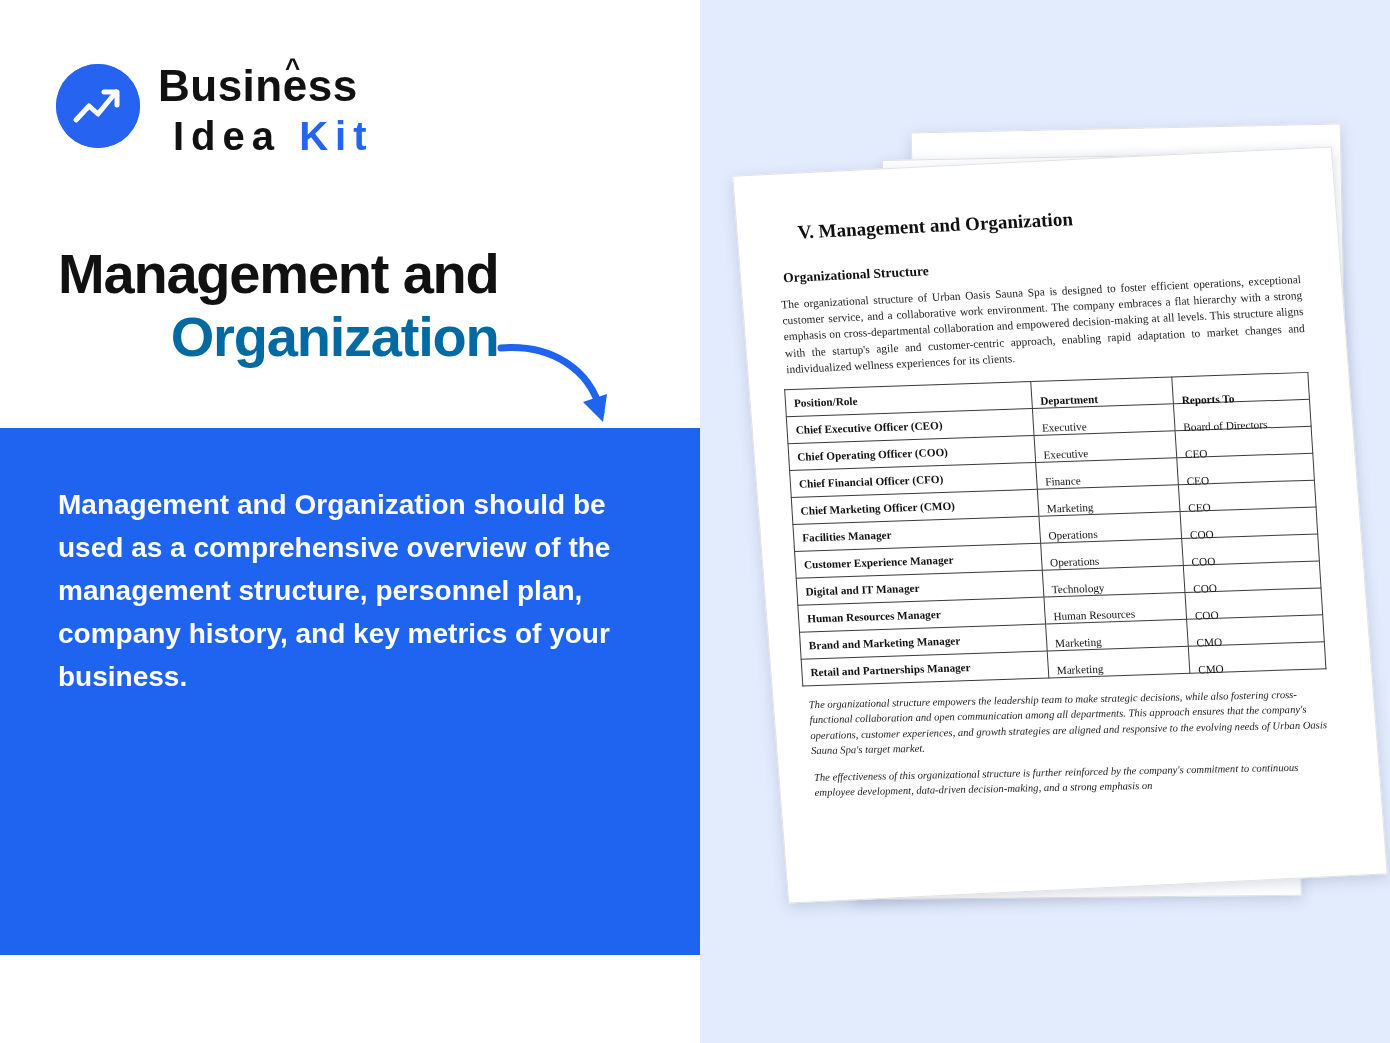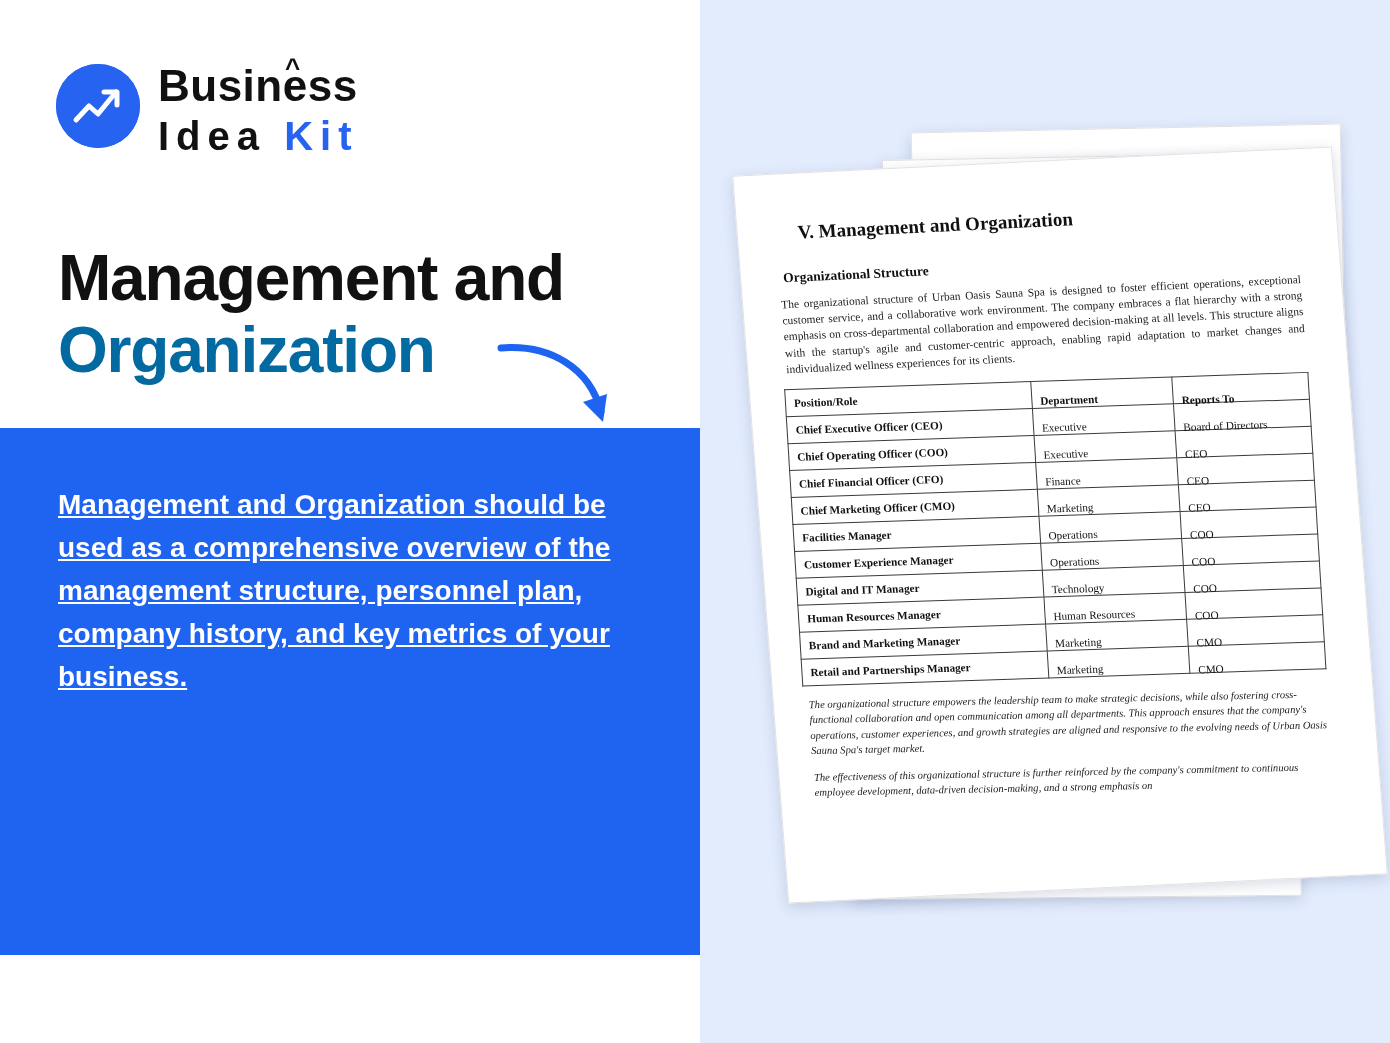--- a/index.html
+++ b/index.html
@@ -73,52 +73,53 @@
     font-size: 26px;
     color: #111111;
     font-weight: bold;
   }
   .logo-line2 {
     margin-top: 8px;
     font-size: 40px;
     font-weight: bold;
     letter-spacing: 7px;
     color: #111111;
+    margin-left: 15px;
   }
   .logo-kit { color: #2563f0; }
 
   
   .headline {
     position: absolute;
     left: 58px; top: 243px;
-    font-size: 64px;
+    font-size: 56px;
     font-weight: bold;
     line-height: 1.12;
     letter-spacing: -1.2px;
     color: #111111;
+    text-align: right;
   }
   .headline .accent { color: #0369a1; }
 
   
   .arrow {
     position: absolute;
     left: 495px; top: 330px;
     width: 130px; height: 110px;
   }
 
   
   .body-copy {
     position: absolute;
     left: 58px; top: 483px;
     width: 600px;
     color: #ffffff;
     font-size: 28px;
     font-weight: bold;
     line-height: 1.54;
-    text-decoration: underline;
   }
 
   
   .doc-stack {
     position: absolute;
     left: 640px; top: 120px;
     width: 760px; height: 790px;
   }
   .sheet {
     position: absolute;

